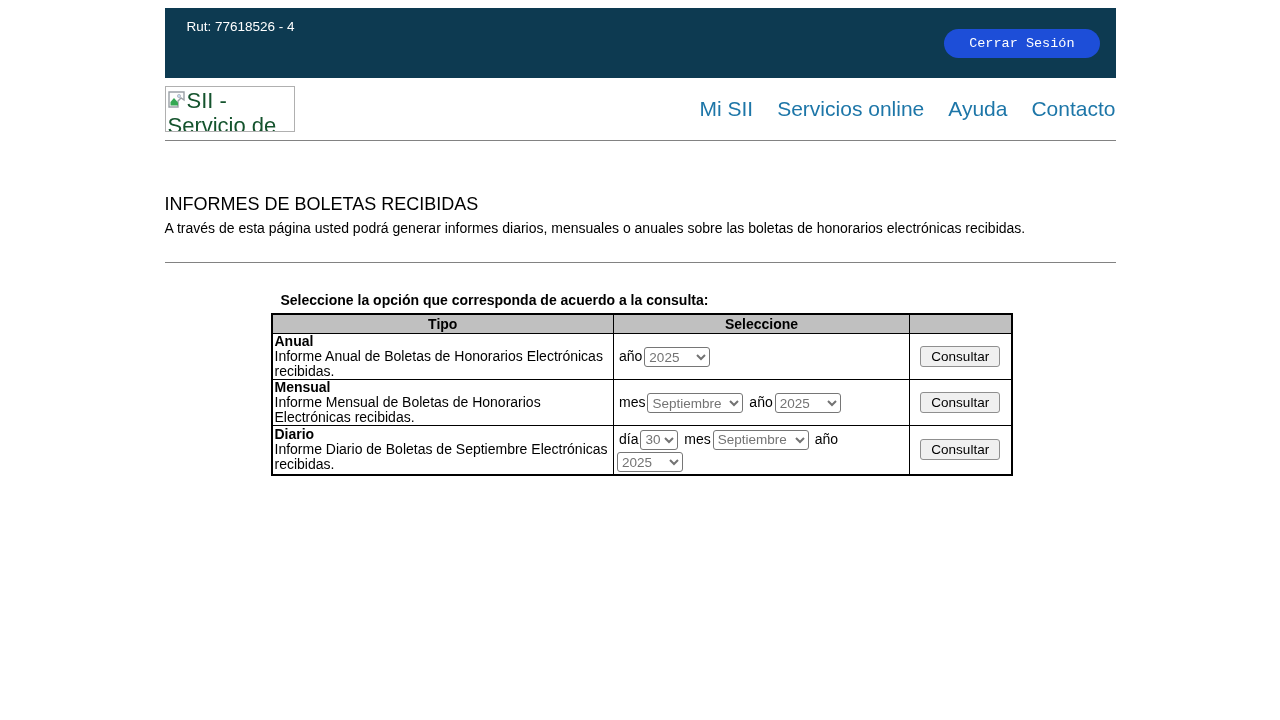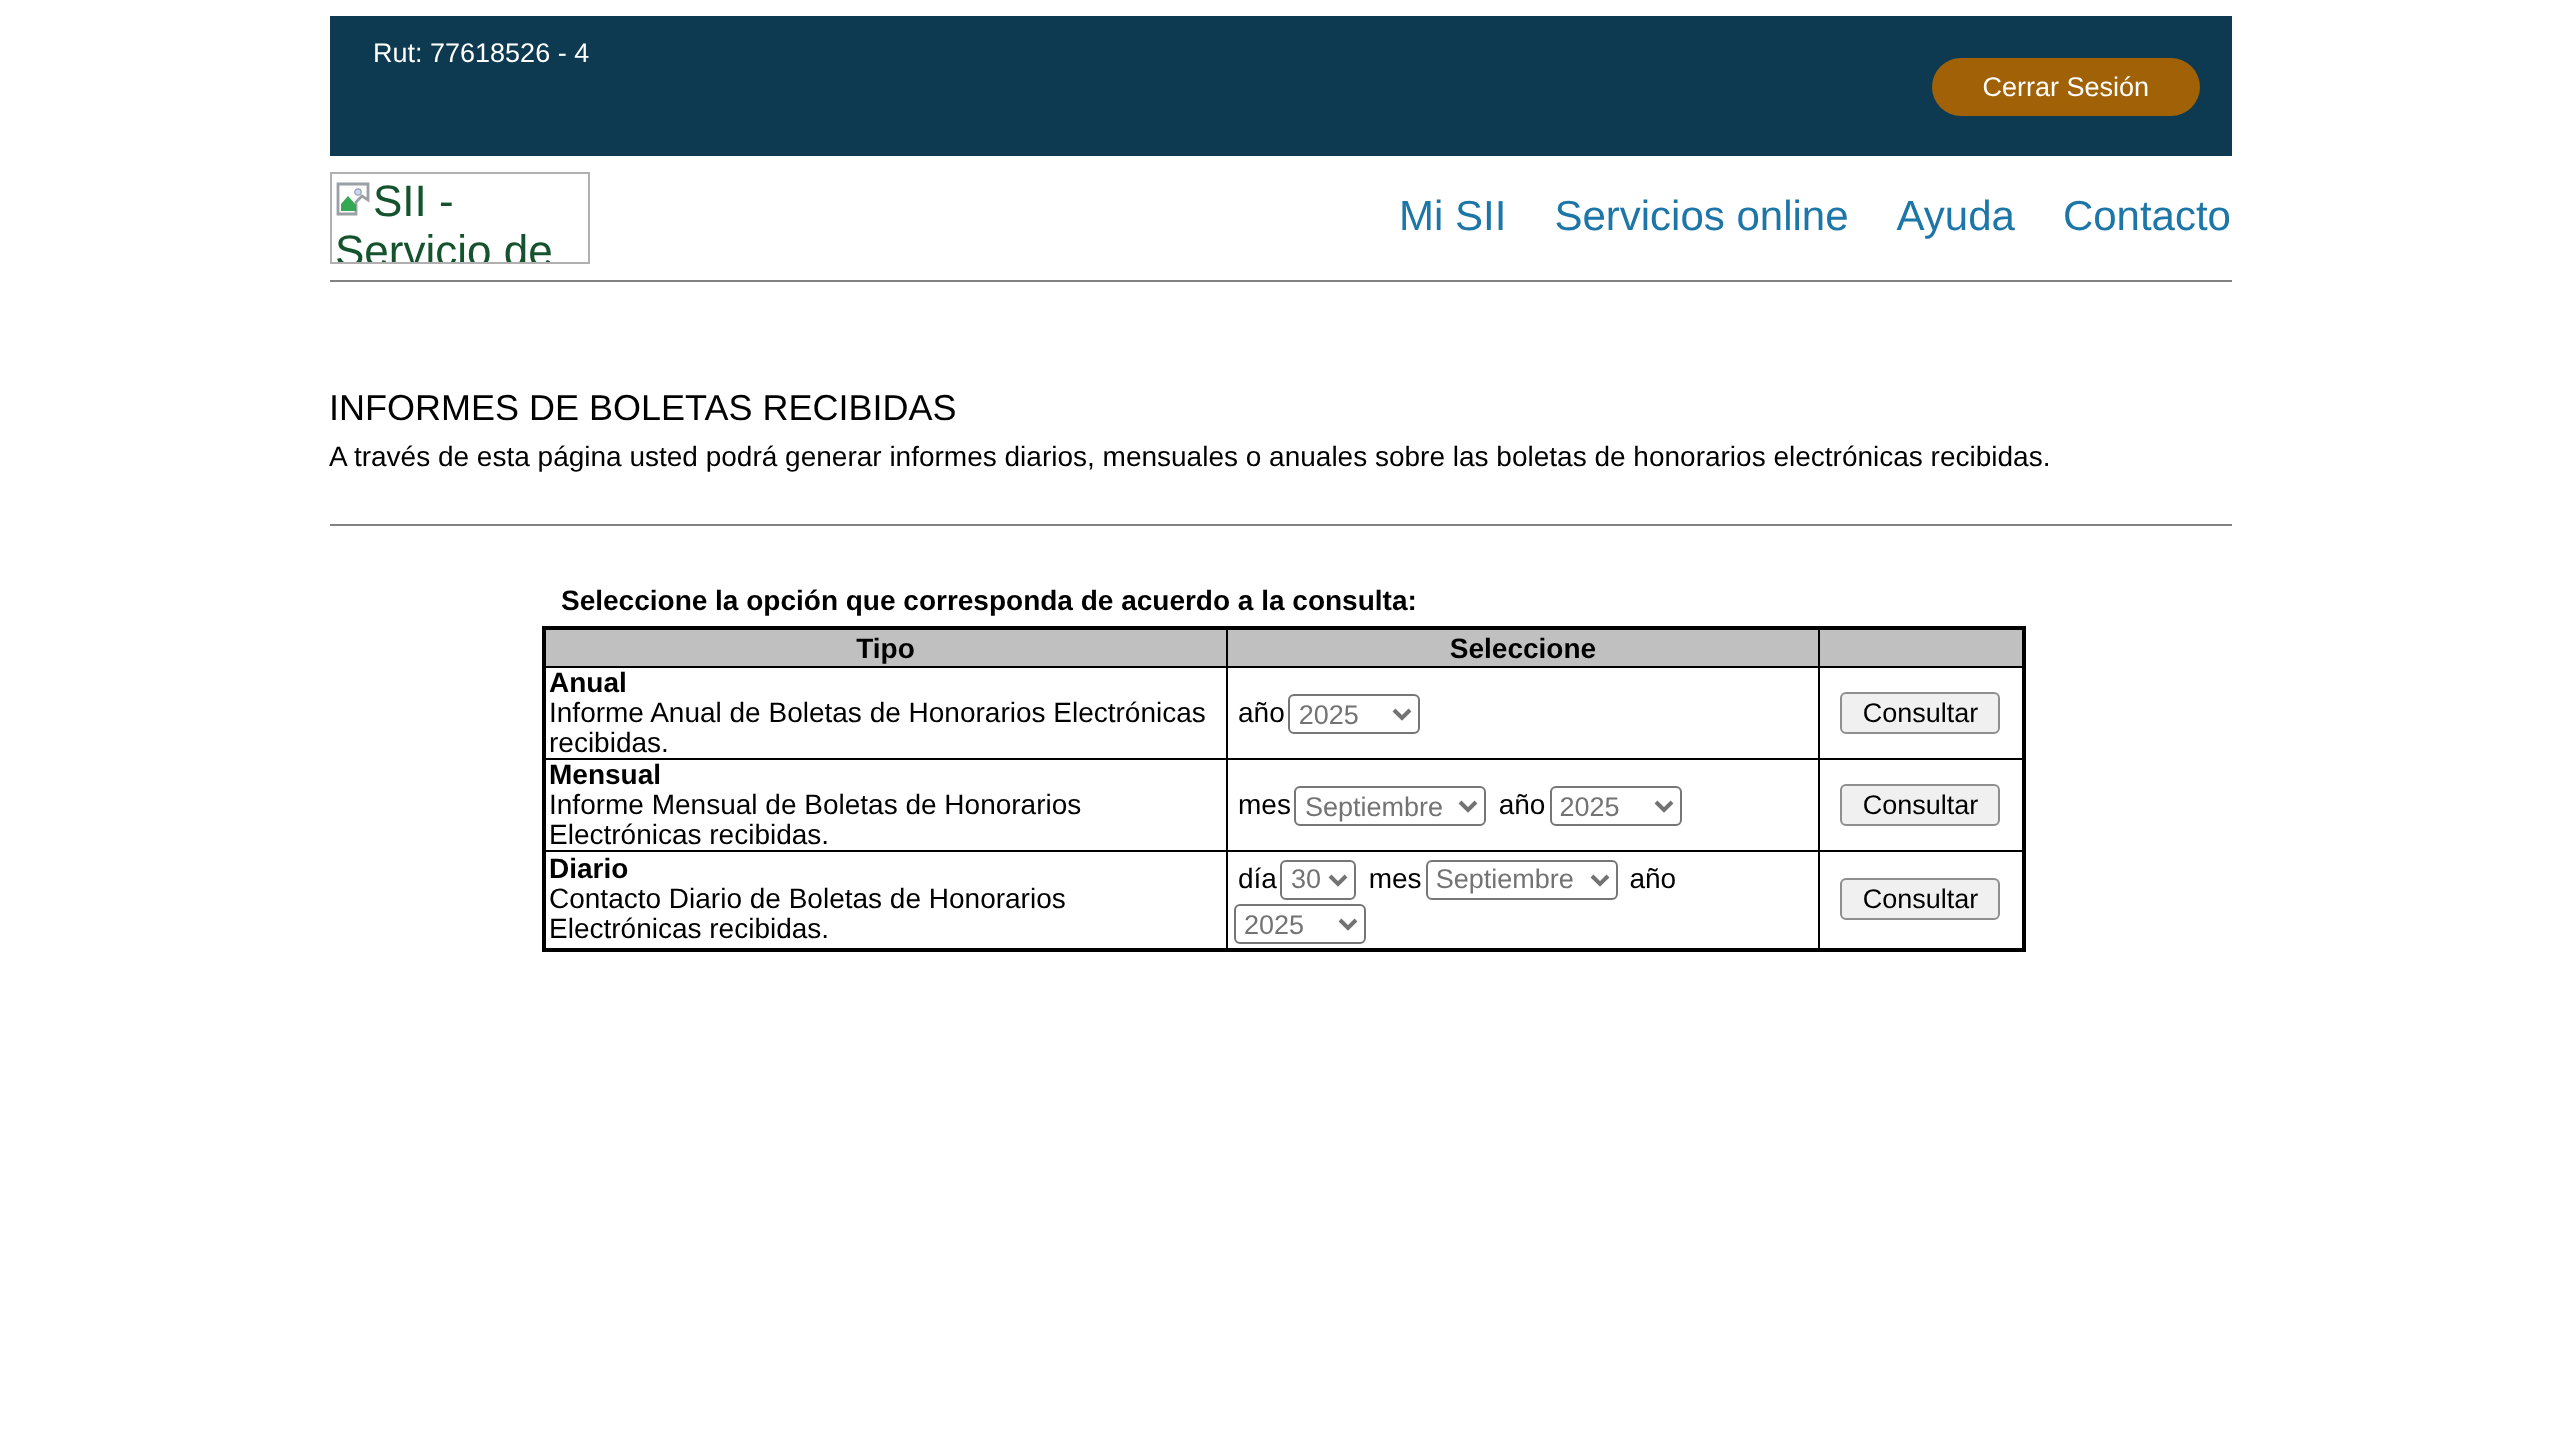--- a/index.html
+++ b/index.html
@@ -20,25 +20,25 @@
     display: flex;
     justify-content: space-between;
   }
   .rut-label {
     color: #ffffff;
     font-size: 13.5px;
     padding: 11px 0 0 22px;
   }
   .logout-wrap { align-self: center; margin-right: 16px; }
   .logout-btn {
-    background: #a16207;
+    background: #1d4ed8;
     color: #ffffff;
     border: none;
     border-radius: 15px;
-    font-family: Liberation Sans, sans-serif;
+    font-family: Liberation Mono, monospace;
     font-size: 13.5px;
     padding: 7px 25px;
     cursor: pointer;
   }
 
   
   .site-header {
     height: 62px;
     display: flex;
     justify-content: space-between;
@@ -198,21 +198,21 @@
       <span class="row-type">Mensual</span><span class="row-desc">Informe Mensual de Boletas de Honorarios Electrónicas recibidas.</span>
     </td>
     <td class="col-sel"><span class="fld-label">mes</span><select class="sel-mes"><option>Septiembre</option></select> <span class="fld-label">año</span><select class="sel-ano"><option>2025</option></select> </td>
     <td class="col-btn">
       <button class="consultar-btn">Consultar</button>
     </td>
   </tr>
 
   <tr>
     <td class="col-tipo">
-      <span class="row-type">Diario</span><span class="row-desc">Contacto Diario de Boletas de Honorarios Electrónicas recibidas.</span>
+      <span class="row-type">Diario</span><span class="row-desc">Informe Diario de Boletas de Septiembre Electrónicas recibidas.</span>
     </td>
     <td class="col-sel"><span class="fld-label">día</span><select class="sel-dia"><option>30</option></select> <span class="fld-label">mes</span><select class="sel-mes"><option>Septiembre</option></select> <span class="fld-label">año</span><select class="sel-ano"><option>2025</option></select> </td>
     <td class="col-btn">
       <button class="consultar-btn">Consultar</button>
     </td>
   </tr>
 </tbody>
   </table>
 
 </div>

